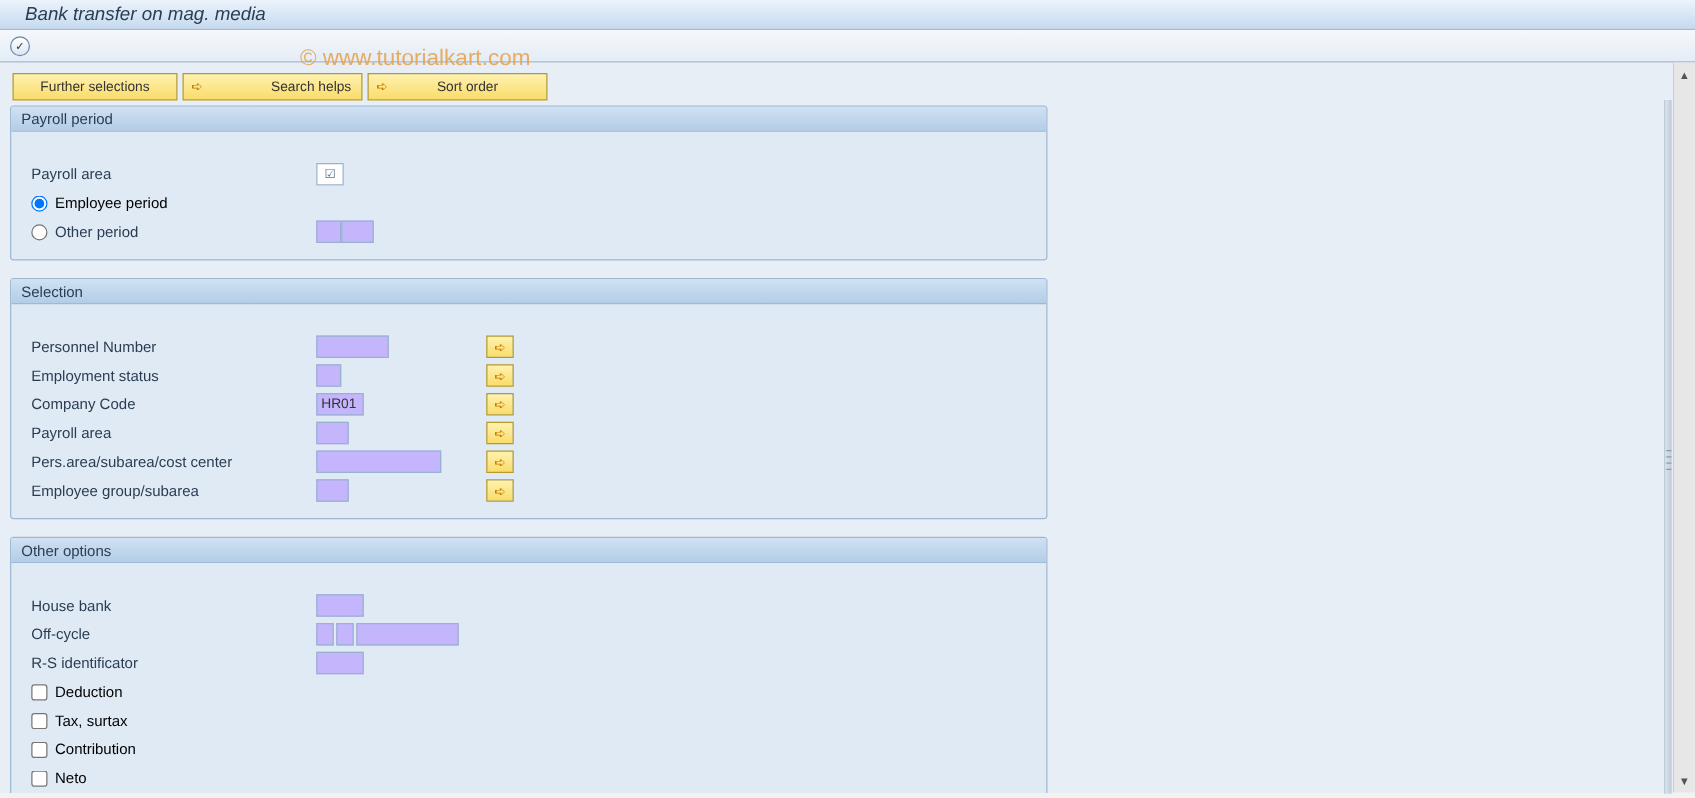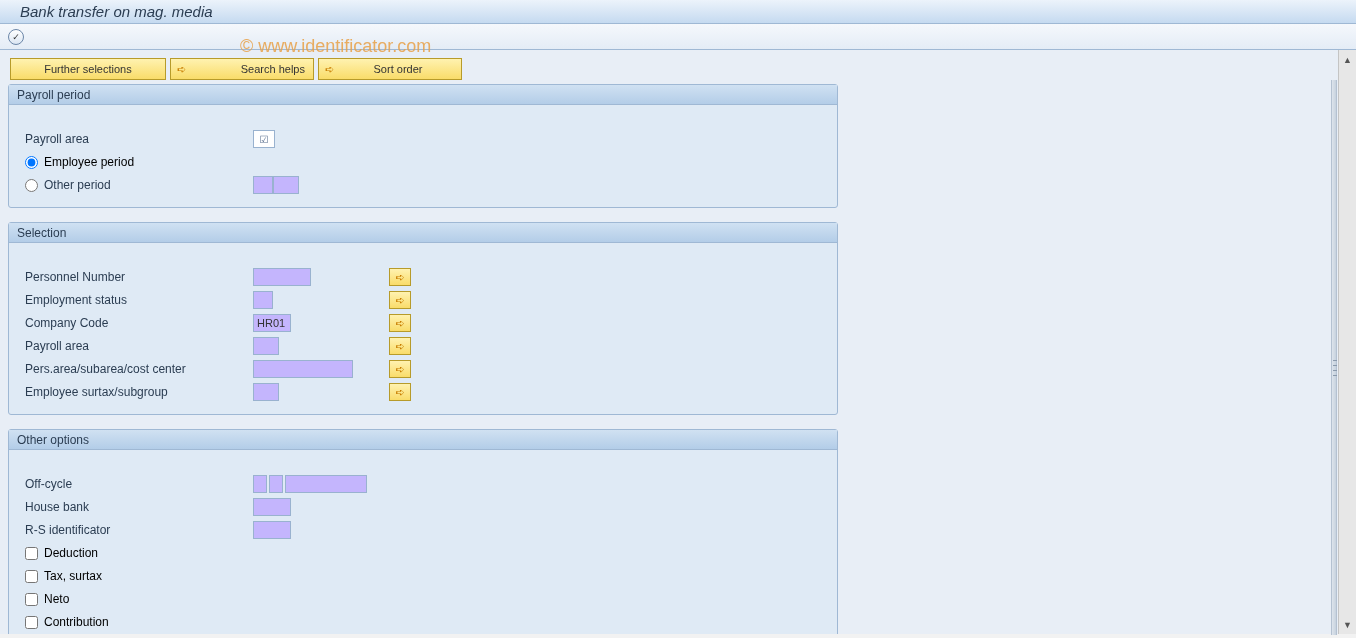--- a/index.html
+++ b/index.html
@@ -83,21 +83,21 @@
     background: linear-gradient(to bottom,#fff2b0,#f9dc6a);
     border: 1px solid #b79b2a;
     display: flex;
     align-items: center;
     padding: 0 8px;
     font-size: 11px;
     color: #333;
     cursor: pointer;
     gap: 6px;
   }
-  .sap-btn.wide { width: 156px; justify-content: center; }
+  .sap-btn.wide { width: 132px; justify-content: center; }
   .sap-btn.wide2 { width: 144px; justify-content:flex-start; padding-left:6px;}
   .arrow-icon {
     width: 12px; height: 12px;
     color: #c77d00;
     font-size: 11px;
     line-height: 12px;
   }
   .group-box {
     width: 830px;
     background: #dfeaf5;
@@ -169,21 +169,21 @@
 <body>
 
 <div class="title-bar">
   <span>Bank transfer on mag. media</span>
 </div>
 
 <div class="toolbar">
   <div class="exec-icon">✓</div>
 </div>
 
-<div class="watermark">© www.identificator.com</div>
+<div class="watermark">© www.tutorialkart.com</div>
 
 <div class="content-wrap">
   <div class="content">
 
     <div class="btn-row">
       <div class="sap-btn wide">
         <span>Further selections</span>
       </div>
       <div class="sap-btn wide2">
         <span class="arrow-icon">➪</span>
@@ -248,73 +248,73 @@
             <input class="inp" style="width: 26px;" value="">
             <div class="yellow-arrow-btn">➪</div>
           </div>
           <div class="sel-row">
             <div class="form-label" style="padding-left:6px">Pers.area/subarea/cost center</div>
             <div style="width:16px"></div>
             <input class="inp" style="width: 100px;" value="">
             <div class="yellow-arrow-btn">➪</div>
           </div>
           <div class="sel-row">
-            <div class="form-label" style="padding-left:6px">Employee surtax/subgroup</div>
+            <div class="form-label" style="padding-left:6px">Employee group/subarea</div>
             <div style="width:16px"></div>
             <input class="inp" style="width: 26px;" value="">
             <div class="yellow-arrow-btn">➪</div>
           </div>
         </div>
     </div>
 
     <div class="group-box" style="margin-bottom:0">
       <div class="group-header">Other options</div>
       <div class="group-body">
+        <div class="form-row">
+          <div class="form-label" style="padding-left:6px">House bank</div>
+          <div style="width:16px"></div>
+          <input class="inp smm" value="" style="">
+        </div>
         <div class="form-row">
           <div class="form-label" style="padding-left:6px">Off-cycle</div>
           <div style="width:16px"></div>
           <div class="inline-inputs">
             <input class="inp" style="width: 14px;" value="">
             <input class="inp" style="width: 14px;" value="">
             <input class="inp" style="width: 82px;" value="">
           </div>
         </div>
         <div class="form-row">
-          <div class="form-label" style="padding-left:6px">House bank</div>
+          <div class="form-label" style="padding-left:6px">R-S identificator</div>
           <div style="width:16px"></div>
           <input class="inp smm" value="" style="">
         </div>
-        <div class="form-row">
-          <div class="form-label" style="padding-left:6px">R-S identificator</div>
-          <div style="width:16px"></div>
-          <input class="inp smm" value="" style="">
-        </div>
         <div id="checkbox-list">
             <div class="form-row">
               <label style="display:flex;align-items:center;padding-left:6px">
                 <input type="checkbox" class="chk" style="">
                 <span>Deduction</span>
               </label>
             </div>
             <div class="form-row">
               <label style="display:flex;align-items:center;padding-left:6px">
                 <input type="checkbox" class="chk" style="">
                 <span>Tax, surtax</span>
               </label>
             </div>
             <div class="form-row">
               <label style="display:flex;align-items:center;padding-left:6px">
                 <input type="checkbox" class="chk" style="">
+                <span>Contribution</span>
+              </label>
+            </div>
+            <div class="form-row">
+              <label style="display:flex;align-items:center;padding-left:6px">
+                <input type="checkbox" class="chk" style="">
                 <span>Neto</span>
-              </label>
-            </div>
-            <div class="form-row">
-              <label style="display:flex;align-items:center;padding-left:6px">
-                <input type="checkbox" class="chk" style="">
-                <span>Contribution</span>
               </label>
             </div>
             <div class="form-row">
               <label style="display:flex;align-items:center;padding-left:6px">
                 <input type="checkbox" class="chk" style="">
                 <span>Business trip</span>
               </label>
             </div>
           </div>
       </div>

